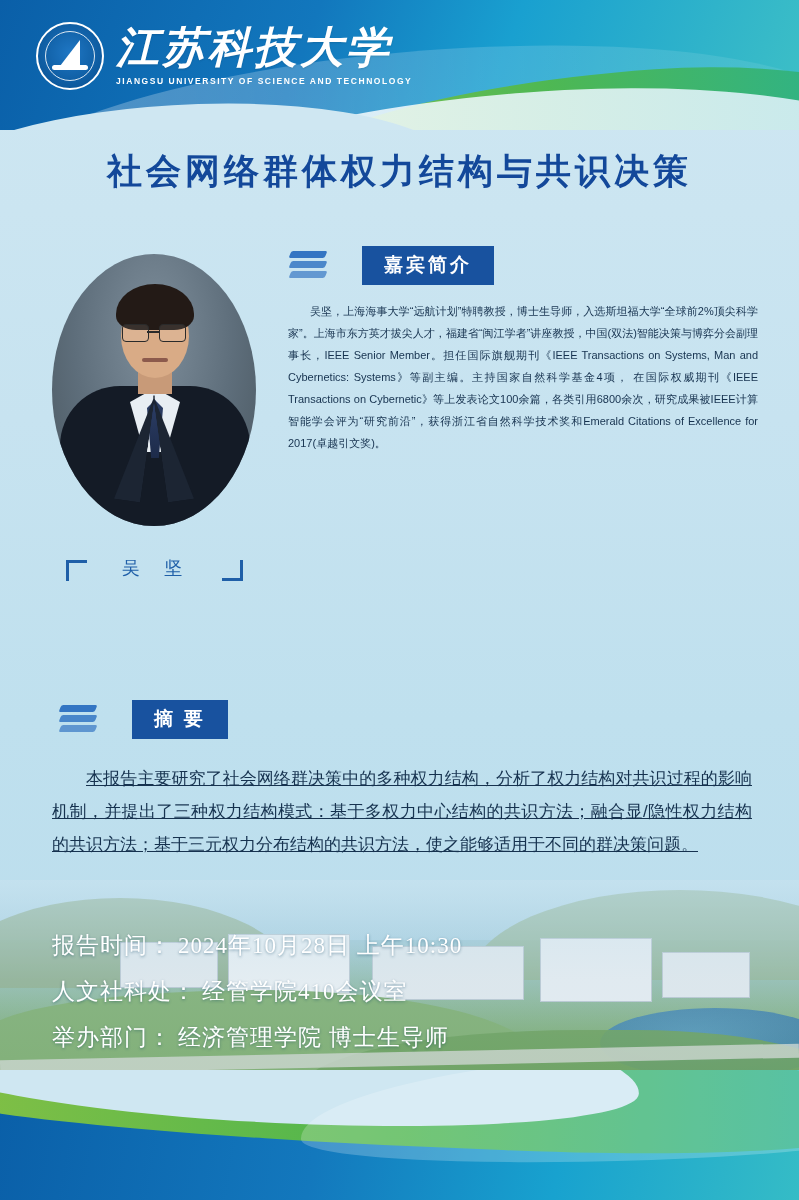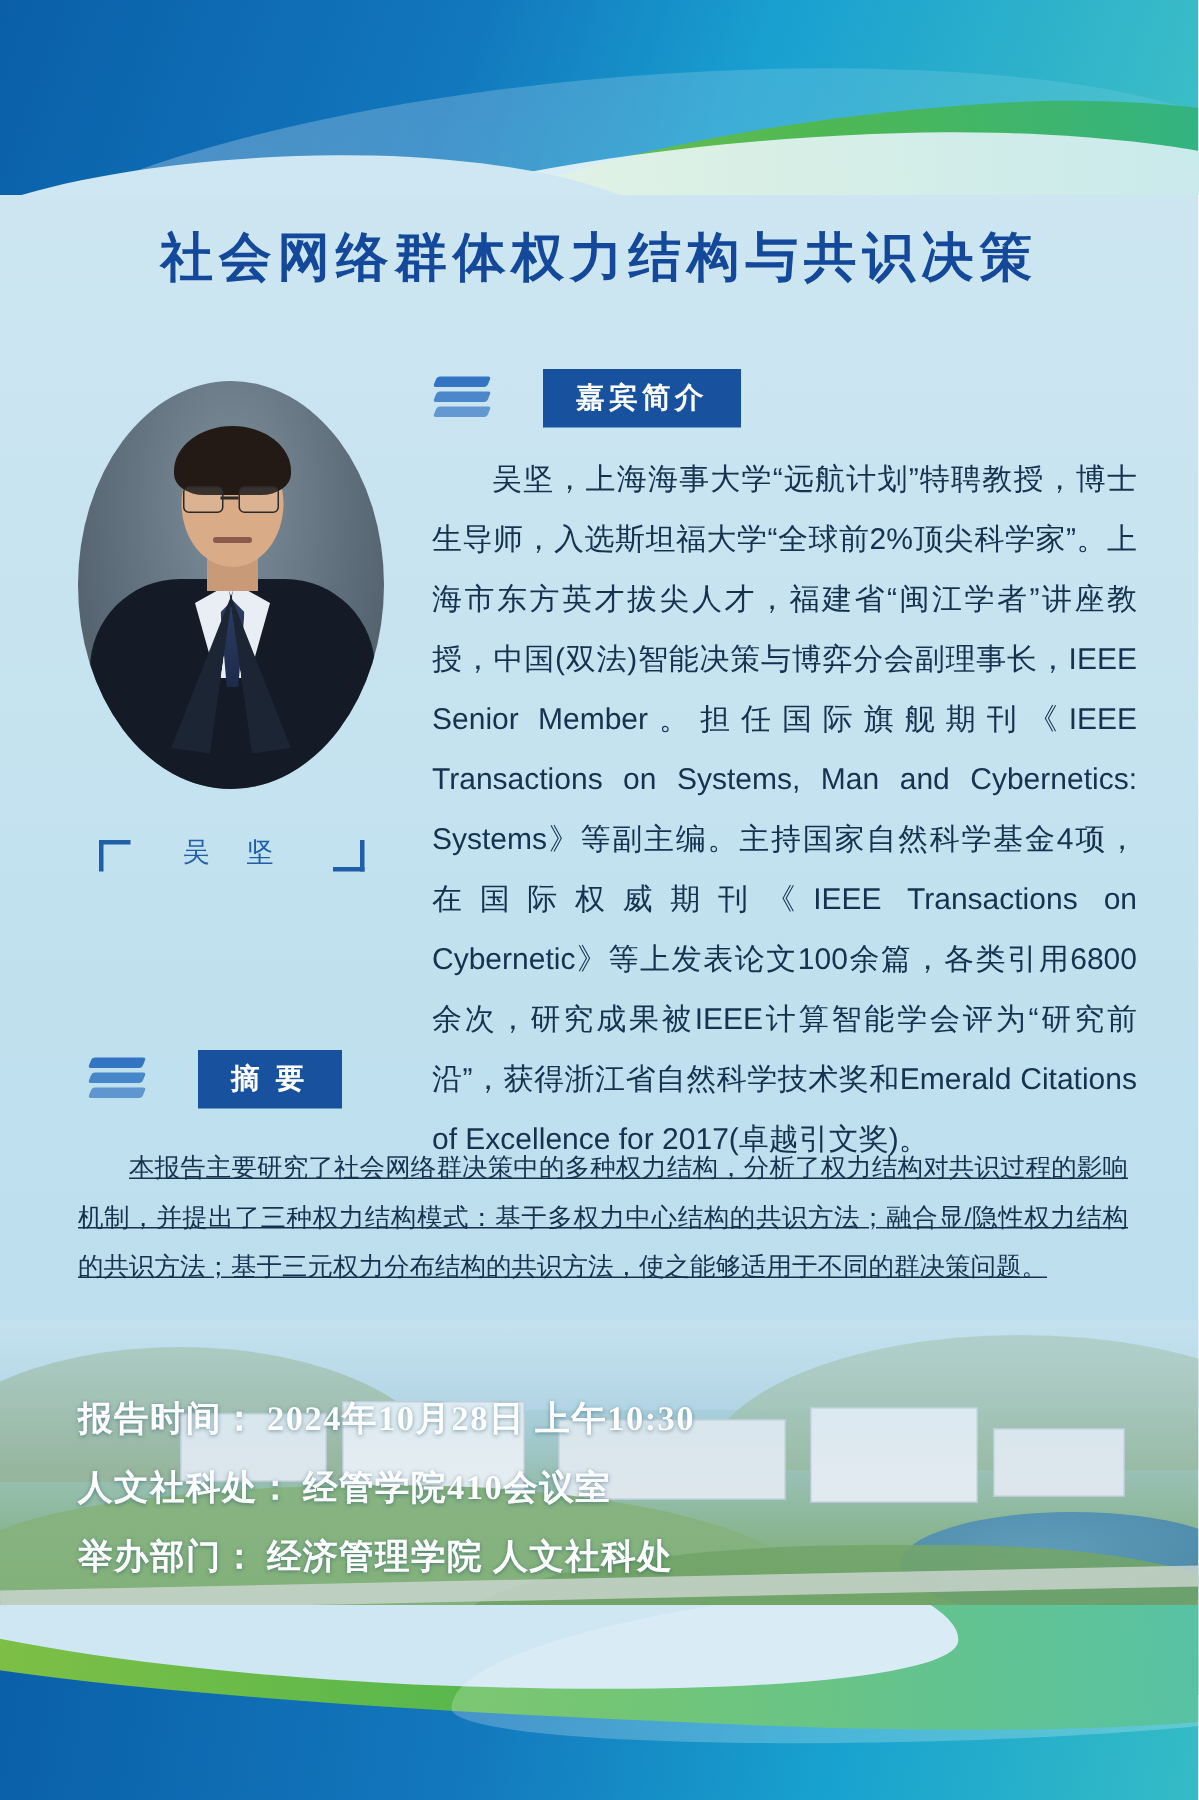--- a/index.html
+++ b/index.html
@@ -289,21 +289,21 @@
   }
 
   #guest-head { left: 290px; top: 246px; }
   #abstract-head { left: 60px; top: 700px; }
 
   
   .guest-text {
     position: absolute;
     left: 288px; top: 300px;
     width: 470px;
-    font-size: 20px;
+    font-size: 11px;
     line-height: 2.0;
     color: #16324f;
     text-align: justify;
     text-indent: 2em;
     z-index: 5;
   }
   .abstract-text {
     position: absolute;
     left: 52px; top: 762px;
     width: 700px;
@@ -386,21 +386,21 @@
 
   
   .info-block {
     position: absolute;
     left: 52px; top: 930px;
     z-index: 6;
   }
   .info-line {
     font-family: "Liberation Serif", "DejaVu Serif", serif;
     font-size: 23px;
-    font-weight: bold;
+    font-weight: normal;
     color: #ffffff;
     letter-spacing: 1px;
     margin-bottom: 15px;
     text-shadow: 0 1px 3px rgba(0,60,90,0.45);
     white-space: nowrap;
   }
   .info-line .val { margin-left: 6px; }
 
   
   .bottom {
@@ -441,20 +441,30 @@
 
 <div class="poster">
 
   <div class="top-banner">
     <div class="banner-wave-a"></div>
     <div class="banner-wave-b"></div>
     <div class="banner-wave-c"></div>
     <div class="banner-wave-d"></div>
   </div>
 
+  <div class="logo-wrap">
+    <div class="logo-seal">
+      <div class="sail"></div>
+      <div class="sea"></div>
+    </div>
+    <div class="logo-text-block">
+      <div class="logo-cn">江苏科技大学</div>
+      <div class="logo-en">JIANGSU UNIVERSITY OF SCIENCE AND TECHNOLOGY</div>
+    </div>
+  </div>
 
   <div class="main-title">社会网络群体权力结构与共识决策</div>
 
   <div class="portrait">
     <div class="p-body"></div>
     <div class="p-shirt"></div>
     <div class="p-tie"></div>
     <div class="p-lapel-l"></div>
     <div class="p-lapel-r"></div>
     <div class="p-neck"></div>
@@ -506,21 +516,21 @@
   </div>
 
   <div class="info-block">
     <div class="info-line">
       <span>报告时间：</span><span class="val">2024年10月28日 上午10:30</span>
     </div>
     <div class="info-line">
       <span>人文社科处：</span><span class="val">经管学院410会议室</span>
     </div>
     <div class="info-line">
-      <span>举办部门：</span><span class="val">经济管理学院 人文社科处</span>
+      <span>举办部门：</span><span class="val">经济管理学院 博士生导师</span>
     </div>
   </div>
 
   <div class="bottom">
     <div class="bw-a"></div>
     <div class="bw-b"></div>
     <div class="bw-c"></div>
   </div>
 
 </div>

